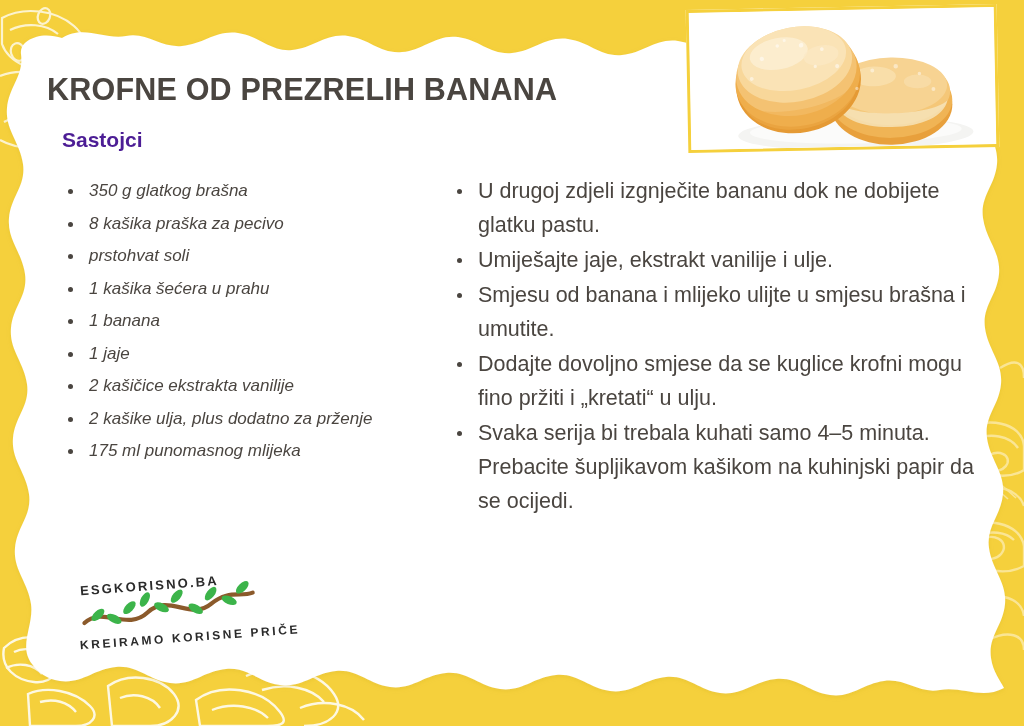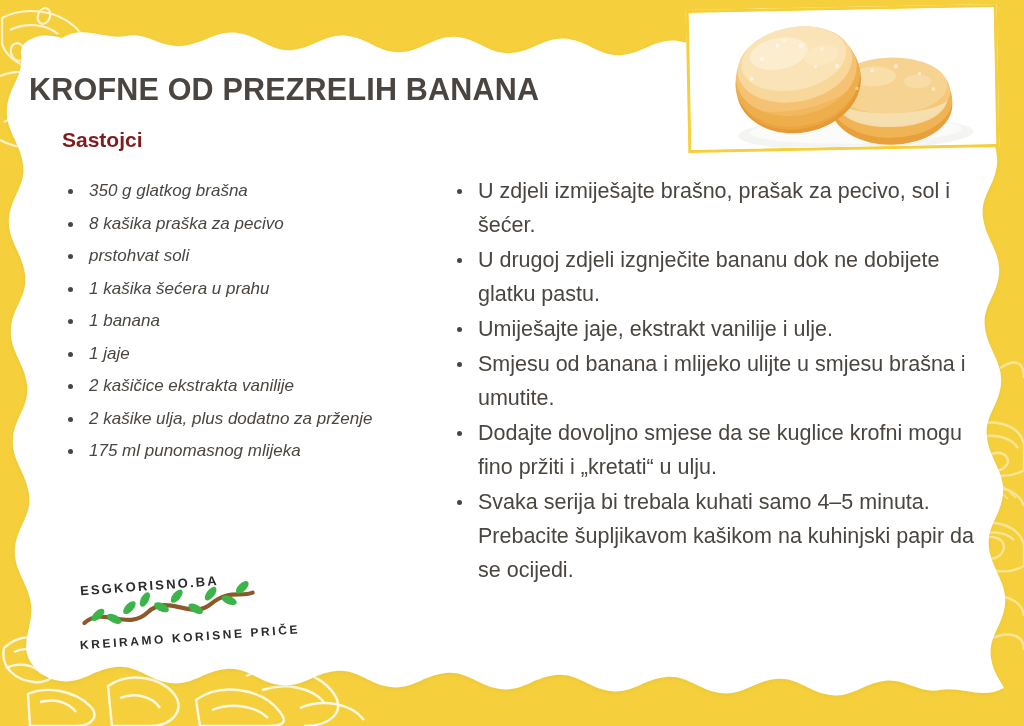--- a/index.html
+++ b/index.html
@@ -60,36 +60,36 @@
     transform: rotate(-1.1deg);
     border: 3px solid #F5D03C;
     background: #ffffff;
     overflow: hidden;
   }
   #photo-frame svg { display: block; width: 100%; height: 100%; }
 
   
   #title {
     position: absolute;
-    left: 29px;
+    left: 47px;
     top: 72px;
     font-size: 30.5px;
     font-weight: bold;
     letter-spacing: 0.2px;
     color: #4A4540;
     white-space: nowrap;
   }
 
   #subtitle {
     position: absolute;
     left: 62px;
     top: 128px;
     font-size: 21px;
     font-weight: bold;
-    color: #7f1d1d;
+    color: #4c1d95;
   }
 
   
   .list {
     position: absolute;
     list-style: none;
   }
 
   .list li {
     position: relative;
@@ -344,21 +344,20 @@
     <li>prstohvat soli</li>
     <li>1 kašika šećera u prahu</li>
     <li>1 banana</li>
     <li>1 jaje</li>
     <li>2 kašičice ekstrakta vanilije</li>
     <li>2 kašike ulja, plus dodatno za prženje</li>
     <li>175 ml punomasnog mlijeka</li>
   </ul>
 
   <ul class="list" id="instructions">
-    <li>U zdjeli izmiješajte brašno, prašak za pecivo, sol i šećer.</li>
     <li>U drugoj zdjeli izgnječite bananu dok ne dobijete glatku pastu.</li>
     <li>Umiješajte jaje, ekstrakt vanilije i ulje.</li>
     <li>Smjesu od banana i mlijeko ulijte u smjesu brašna i umutite.</li>
     <li>Dodajte dovoljno smjese da se kuglice krofni mogu fino pržiti i „kretati“ u ulju.</li>
     <li>Svaka serija bi trebala kuhati samo 4–5 minuta. Prebacite šupljikavom kašikom na kuhinjski papir da se ocijedi.</li>
   </ul>
 
   <div id="logo">
     <svg viewBox="0 0 230 92" xmlns="http://www.w3.org/2000/svg">
       <text class="logo-text" x="4" y="20">ESGKORISNO.BA</text>

